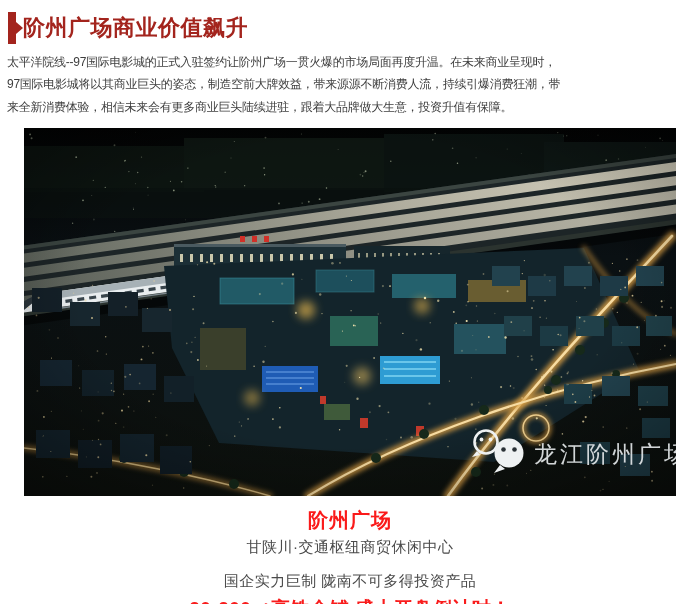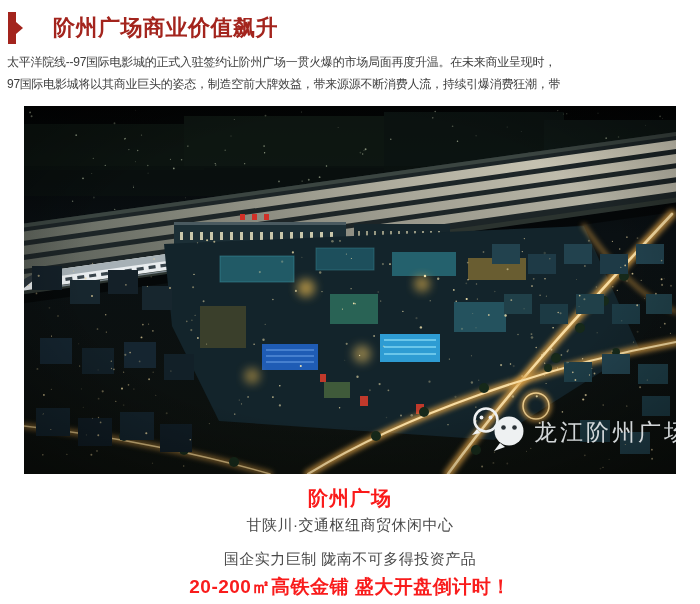--- a/index.html
+++ b/index.html
@@ -1,21 +1,21 @@
 <!DOCTYPE html>
 <html><head>
 <meta charset="utf-8">
 <style>
   * { margin:0; padding:0; box-sizing:border-box; }
   html,body { width:700px; height:604px; background:#ffffff; overflow:hidden;
     font-family:"Liberation Sans","DejaVu Sans",sans-serif; }
   .page { width:700px; height:604px; background:#fff; }
 
   
-  .hdr { display:flex; align-items:center; padding:11px 0 0 8px; height:44px;gap:30px; }
+  .hdr { display:flex; align-items:center; padding:11px 0 0 8px; height:44px; }
   .marker { position:relative; width:8px; height:32px; background:#a3241d; margin-right:7px; flex:0 0 auto; }
   .marker:after { content:""; position:absolute; left:8px; top:50%; transform:translateY(-50%);
     border-left:7px solid #a3241d; border-top:6px solid transparent; border-bottom:6px solid transparent; }
   .hdr h1 { font-size:22px; font-weight:bold; color:#a3241d; letter-spacing:0.5px; }
 
   
   .para { padding:7px 6px 0 7px; color:#3e3e3e; font-size:12px; line-height:22.4px; letter-spacing:-0.25px; }
   .para div { white-space:nowrap; overflow:hidden; }
 
   
@@ -35,20 +35,21 @@
 <div class="page">
 
   <div class="hdr">
     <span class="marker"></span>
     <h1>阶州广场商业价值飙升</h1>
   </div>
 
   <div class="para">
     <div>太平洋院线--97国际电影城的正式入驻签约让阶州广场一贯火爆的市场局面再度升温。在未来商业呈现时，</div>
     <div>97国际电影城将以其商业巨头的姿态，制造空前大牌效益，带来源源不断消费人流，持续引爆消费狂潮，带</div>
+    <div>来全新消费体验，相信未来会有更多商业巨头陆续进驻，跟着大品牌做大生意，投资升值有保障。</div>
   </div>
 
   <figure class="render">
     <svg viewBox="0 0 652 368" xmlns="http://www.w3.org/2000/svg">
       <defs>
         <linearGradient id="bgGrad" x1="0" y1="0" x2="0" y2="1">
           <stop offset="0" stop-color="#020303"></stop>
           <stop offset="0.35" stop-color="#0a1013"></stop>
           <stop offset="1" stop-color="#0d110d"></stop>
         </linearGradient>

